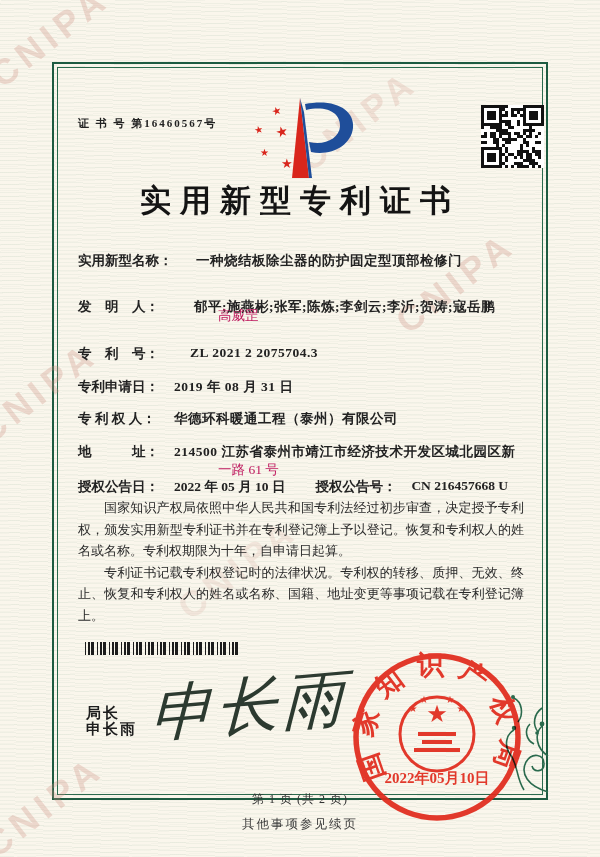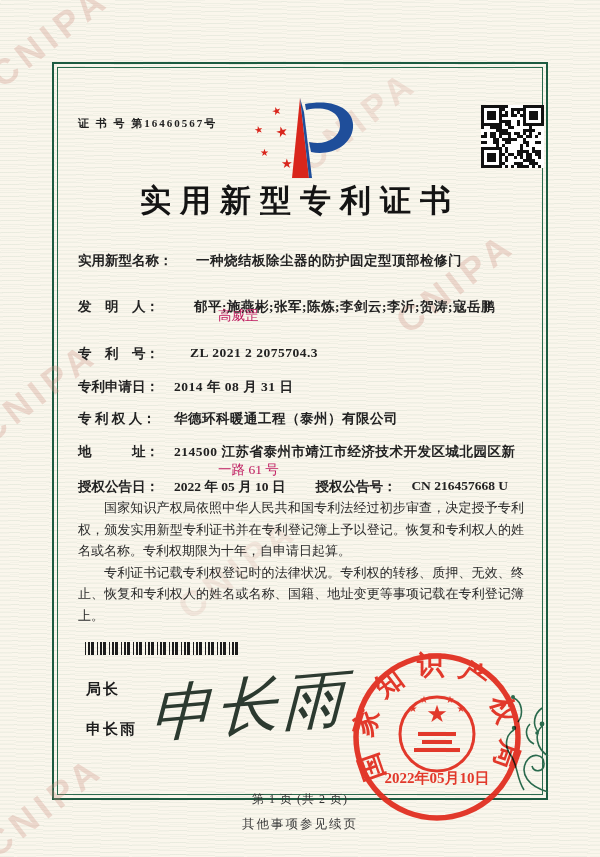--- a/index.html
+++ b/index.html
@@ -78,21 +78,21 @@
 
   .body-text {
     position:absolute; left:78px; top:497px; width:446px;
     font-size:13px; line-height:21.5px; color:#2a2a2a;
     text-align:justify;
   }
   .body-text p { text-indent:2em; }
 
   .barcode { position:absolute; left:85px; top:642px; width:156px; height:13px; }
 
-  .signer-title { position:absolute; left:86px; top:680px;  font-size:15px; color:#1e1e1e; font-weight:600; letter-spacing:2px;text-align:right; }
+  .signer-title { position:absolute; left:86px; top:704px;  font-size:15px; color:#1e1e1e; font-weight:600; letter-spacing:2px;text-align:right; }
   .signer-name  { position:absolute; left:86px; top:720px;  font-size:15px; color:#1e1e1e; font-weight:600; letter-spacing:2px; }
 
   .signature {
     position:absolute; left:150px; top:655px; width:230px; height:110px;
     font-size:62px; color:#2c3a30; letter-spacing:4px;
     font-style:italic; transform:rotate(-5deg) skewX(-6deg);
     white-space:nowrap; line-height:100px;
   }
 
   .seal { position:absolute; left:348px; top:648px; width:178px; height:178px;
@@ -385,21 +385,21 @@
     </div>
     <div class="cont-line l-inventors2">高威罡</div>
 
     <div class="field f-patentno">
       <span class="lbl">专　利　号：</span>
       <span class="val">ZL 2021 2 2075704.3</span>
     </div>
 
     <div class="field f-filing">
       <span class="lbl">专利申请日：</span>
-      <span class="val">2014 年 08 月 31 日</span>
+      <span class="val">2019 年 08 月 31 日</span>
     </div>
 
     <div class="field f-patentee">
       <span class="lbl">专 利 权 人：</span>
       <span class="val">华德环科暖通工程（泰州）有限公司</span>
     </div>
 
     <div class="field f-address">
       <span class="lbl">地　　　址：</span>
       <span class="val">214500 江苏省泰州市靖江市经济技术开发区城北园区新</span>

